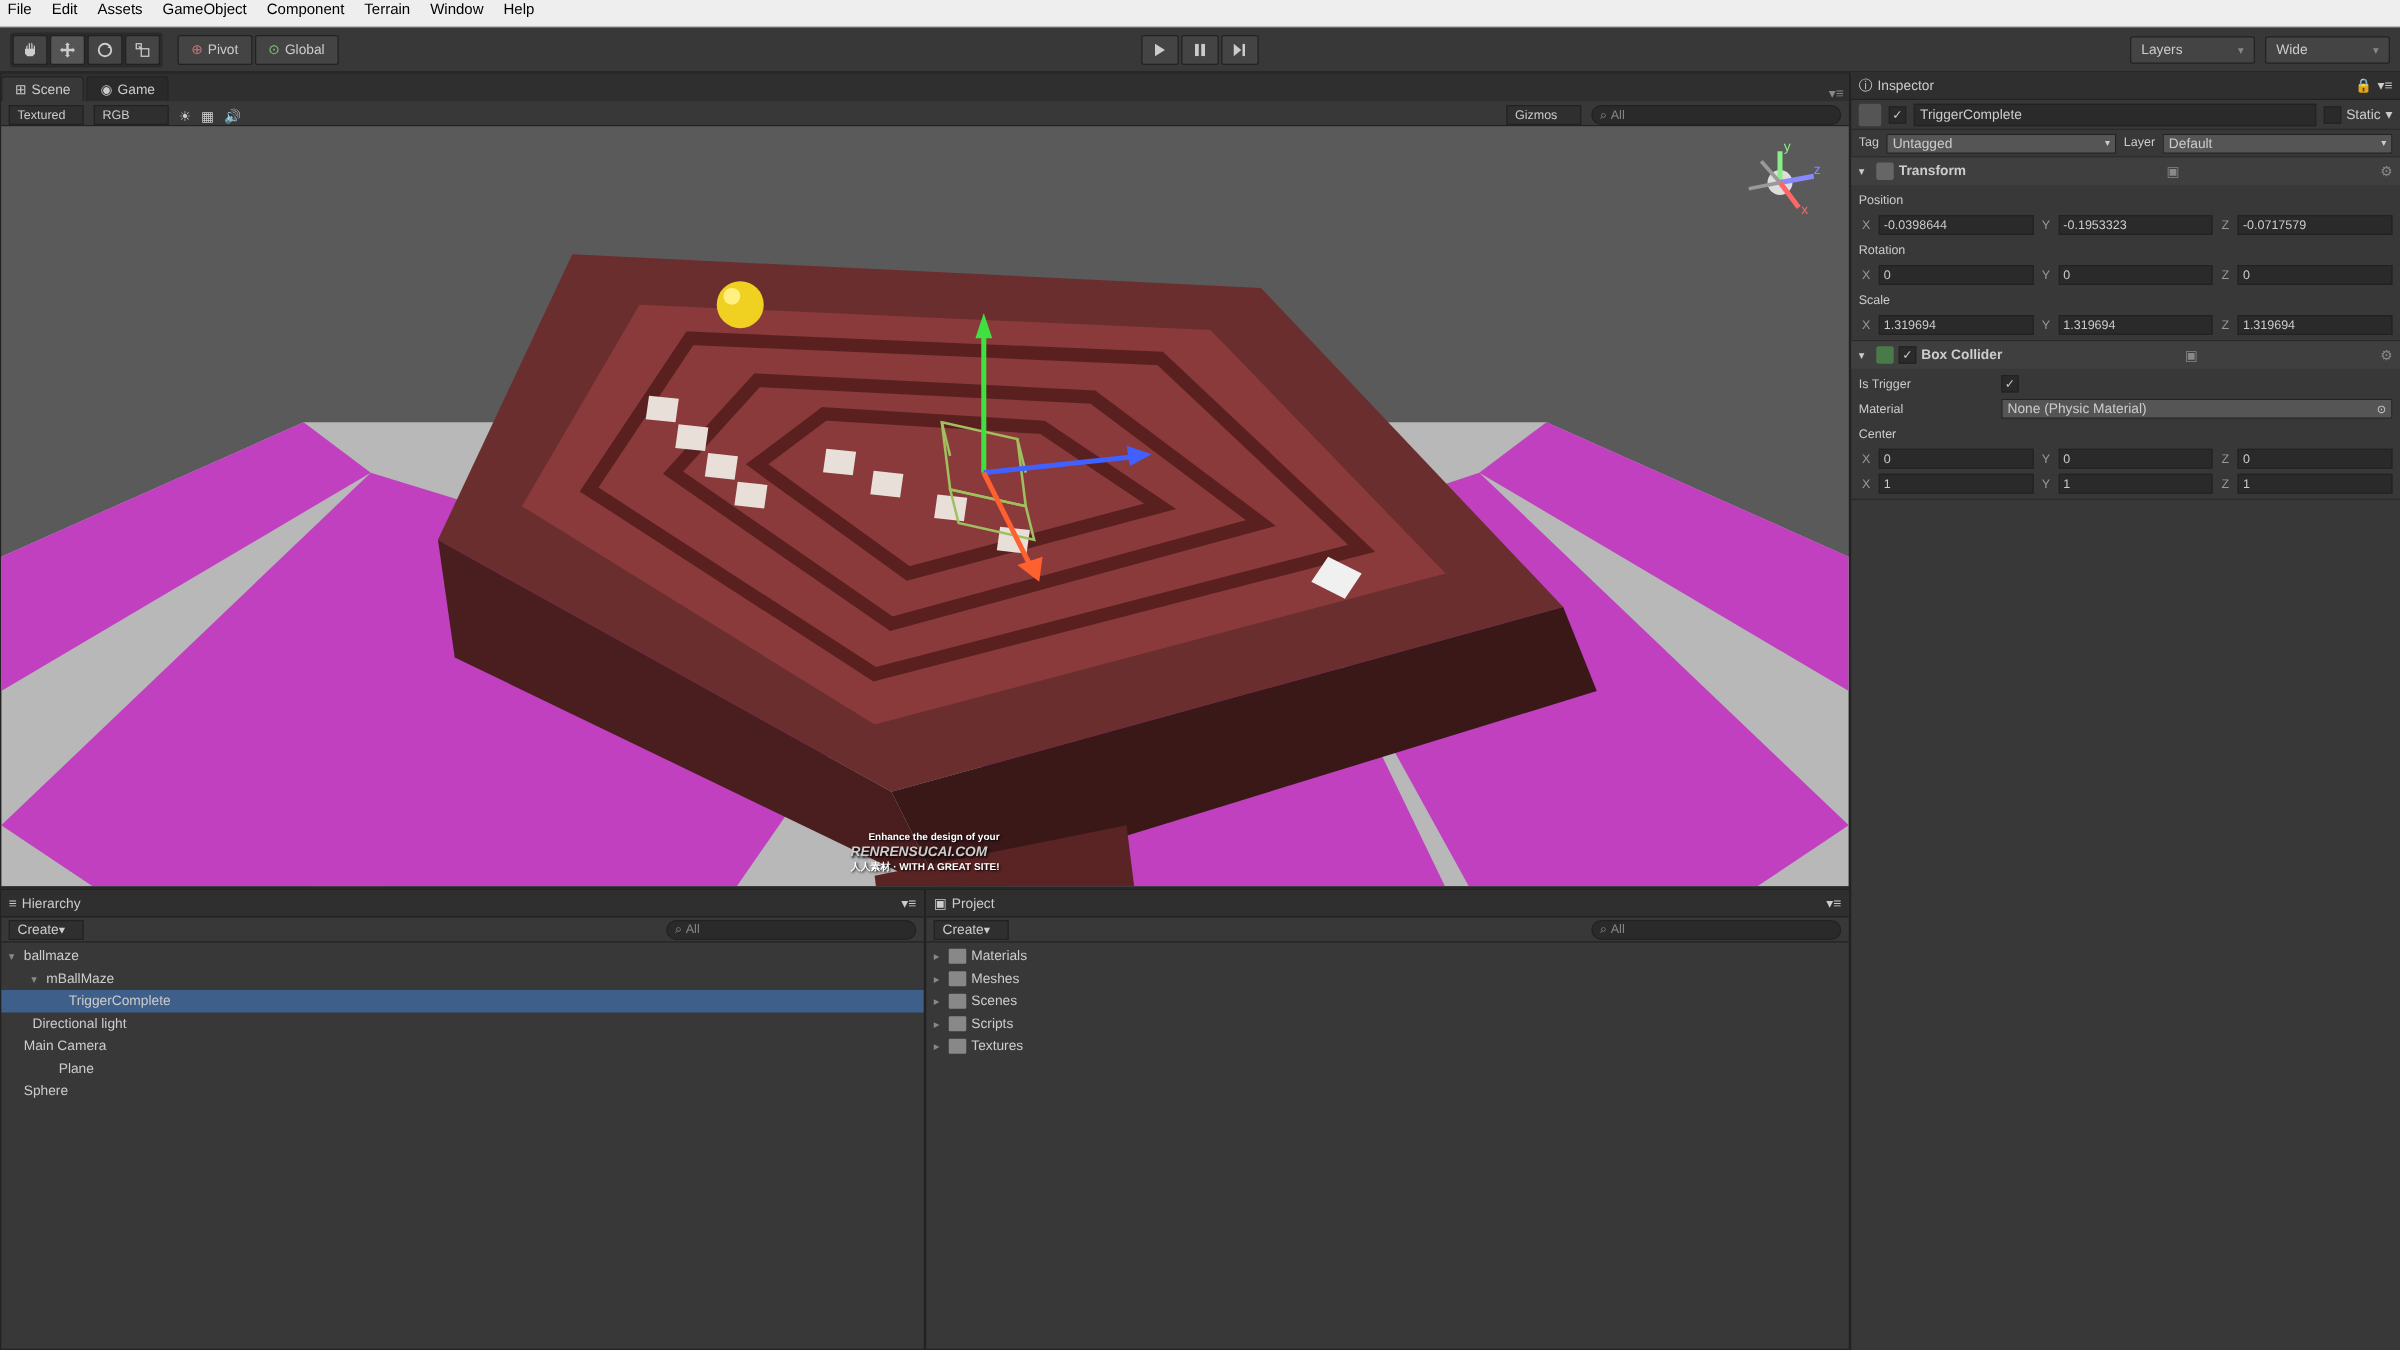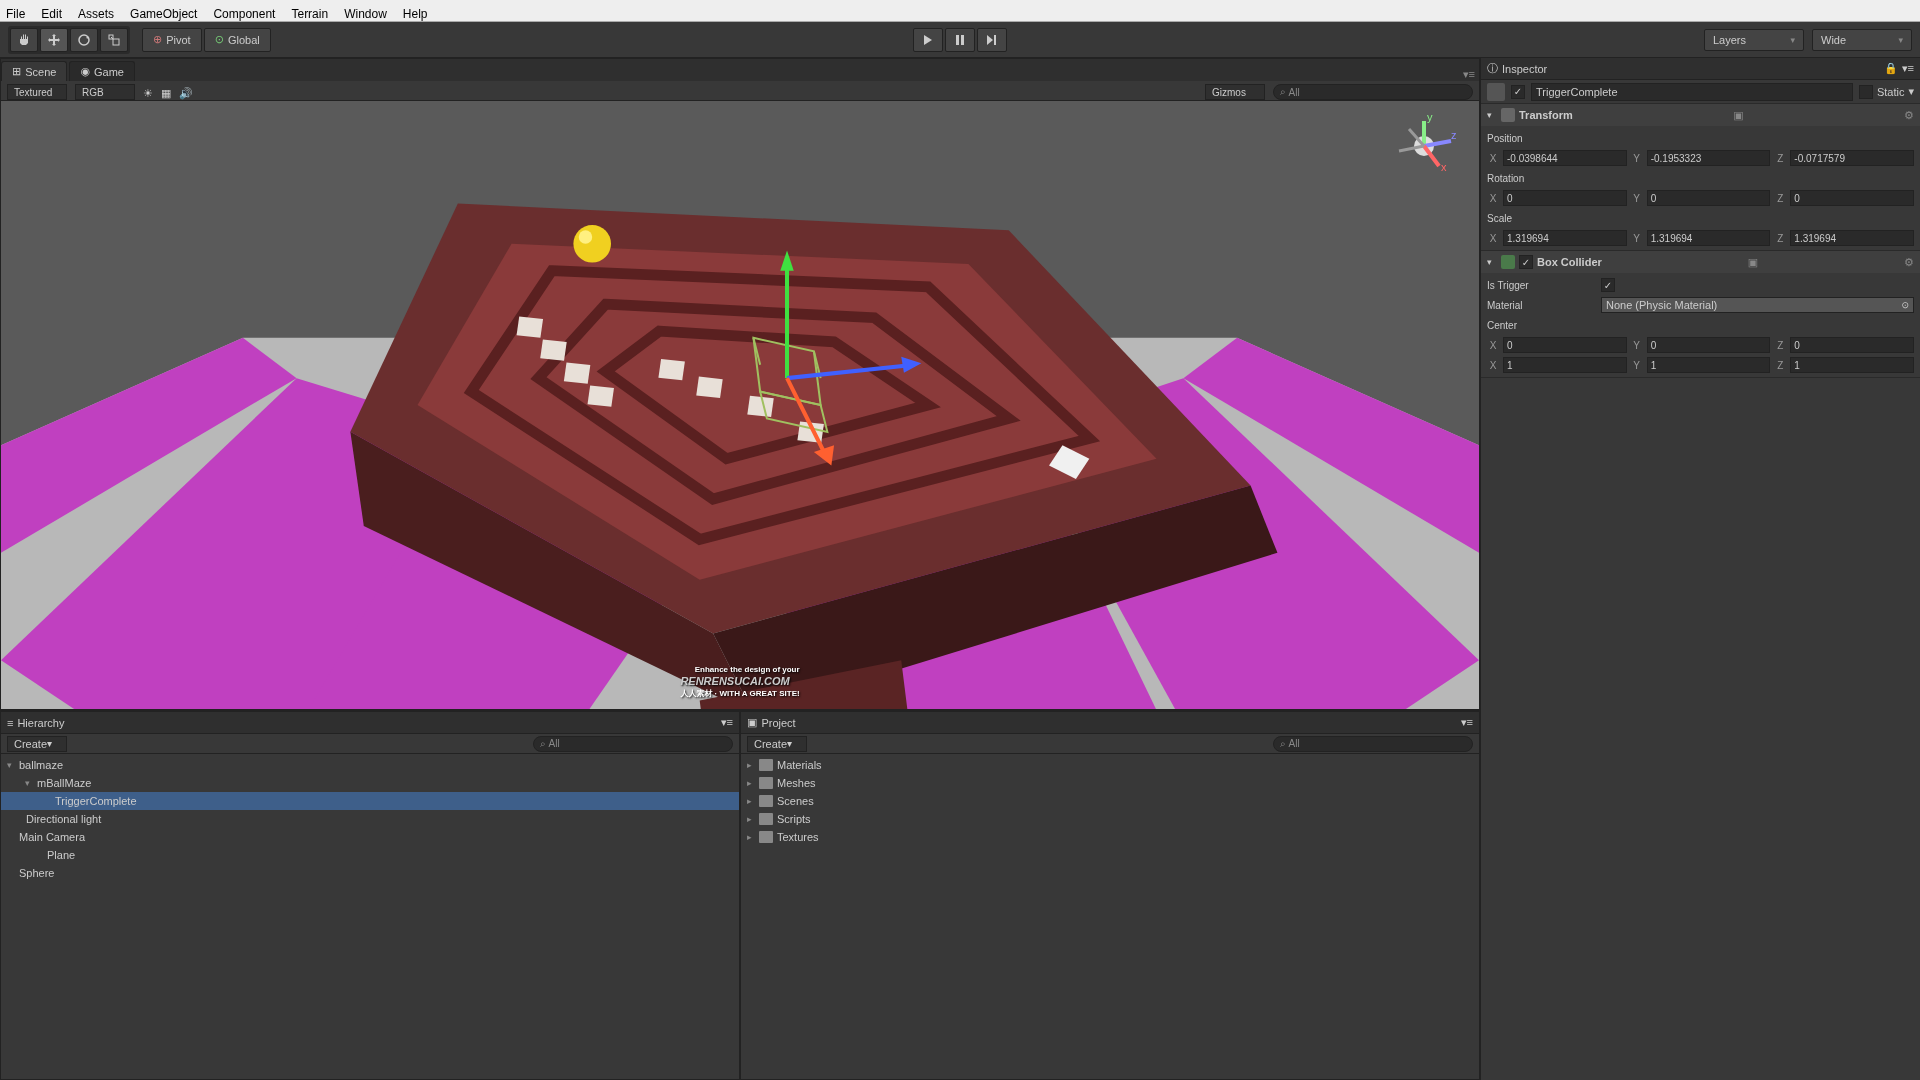--- a/index.html
+++ b/index.html
@@ -1,17 +1,17 @@
 <!DOCTYPE html>
 <html><head>
 <meta charset="utf-8">
 <style>
 *{margin:0;padding:0;box-sizing:border-box;font-family:Arial,sans-serif;font-size:11px;color:#ccc;user-select:none}
 body{background:#383838;width:1920px;height:1080px;overflow:hidden}
-.menubar{background:#eee;height:22px;display:flex;align-items:flex-end;padding:0 6px;gap:16px;border-bottom:1px solid #aaa}
+.menubar{background:#eee;height:22px;display:flex;align-items:flex-start;padding:0 6px;gap:16px;border-bottom:1px solid #aaa}
 .menubar span{color:#000;font-size:12px;cursor:pointer}
 .toolbar{background:#383838;height:36px;display:flex;align-items:center;padding:0 8px;border-bottom:1px solid #222}
 .tool-group{display:flex;gap:2px;background:#2a2a2a;border-radius:3px;padding:2px}
 .tool-btn{width:28px;height:24px;background:#444;border:1px solid #222;display:flex;align-items:center;justify-content:center;cursor:pointer;border-radius:2px}
 .tool-btn.active{background:#555}
 .pivot-group{display:flex;gap:2px;margin-left:12px}
 .pivot-btn{height:24px;padding:0 10px;background:#444;border:1px solid #222;display:flex;align-items:center;gap:4px;cursor:pointer;border-radius:2px;font-size:11px;color:#ccc}
 .play-group{position:absolute;left:50%;transform:translateX(-50%);display:flex;gap:2px}
 .play-btn{width:30px;height:24px;background:#444;border:1px solid #222;display:flex;align-items:center;justify-content:center;cursor:pointer;border-radius:2px}
 .right-drops{margin-left:auto;display:flex;gap:8px}
@@ -342,20 +342,30 @@
     <div class="insp-name">
       <div style="width:18px;height:18px;background:#555;border-radius:2px"></div>
       <div class="chk">✓</div>
       <input type="text" value="TriggerComplete" style="">
       <div class="static">
           <div class="chk"></div>
           <span>Static</span>
           <span>▾</span>
         </div>
     </div>
+    <div class="insp-tagrow">
+      <span class="lbl">Tag</span>
+      <div class="dd">
+          <span>Untagged</span>
+        </div>
+      <span class="lbl">Layer</span>
+      <div class="dd">
+          <span>Default</span>
+        </div>
+    </div>
 
     <div class="component">
       <div class="comp-header">
         <span class="arrow">▾</span>
         <div class="icon"></div>
         <span class="title">Transform</span>
         <span class="gear">▣</span>
         <span class="gear">⚙</span>
       </div>
       <div class="comp-body">

